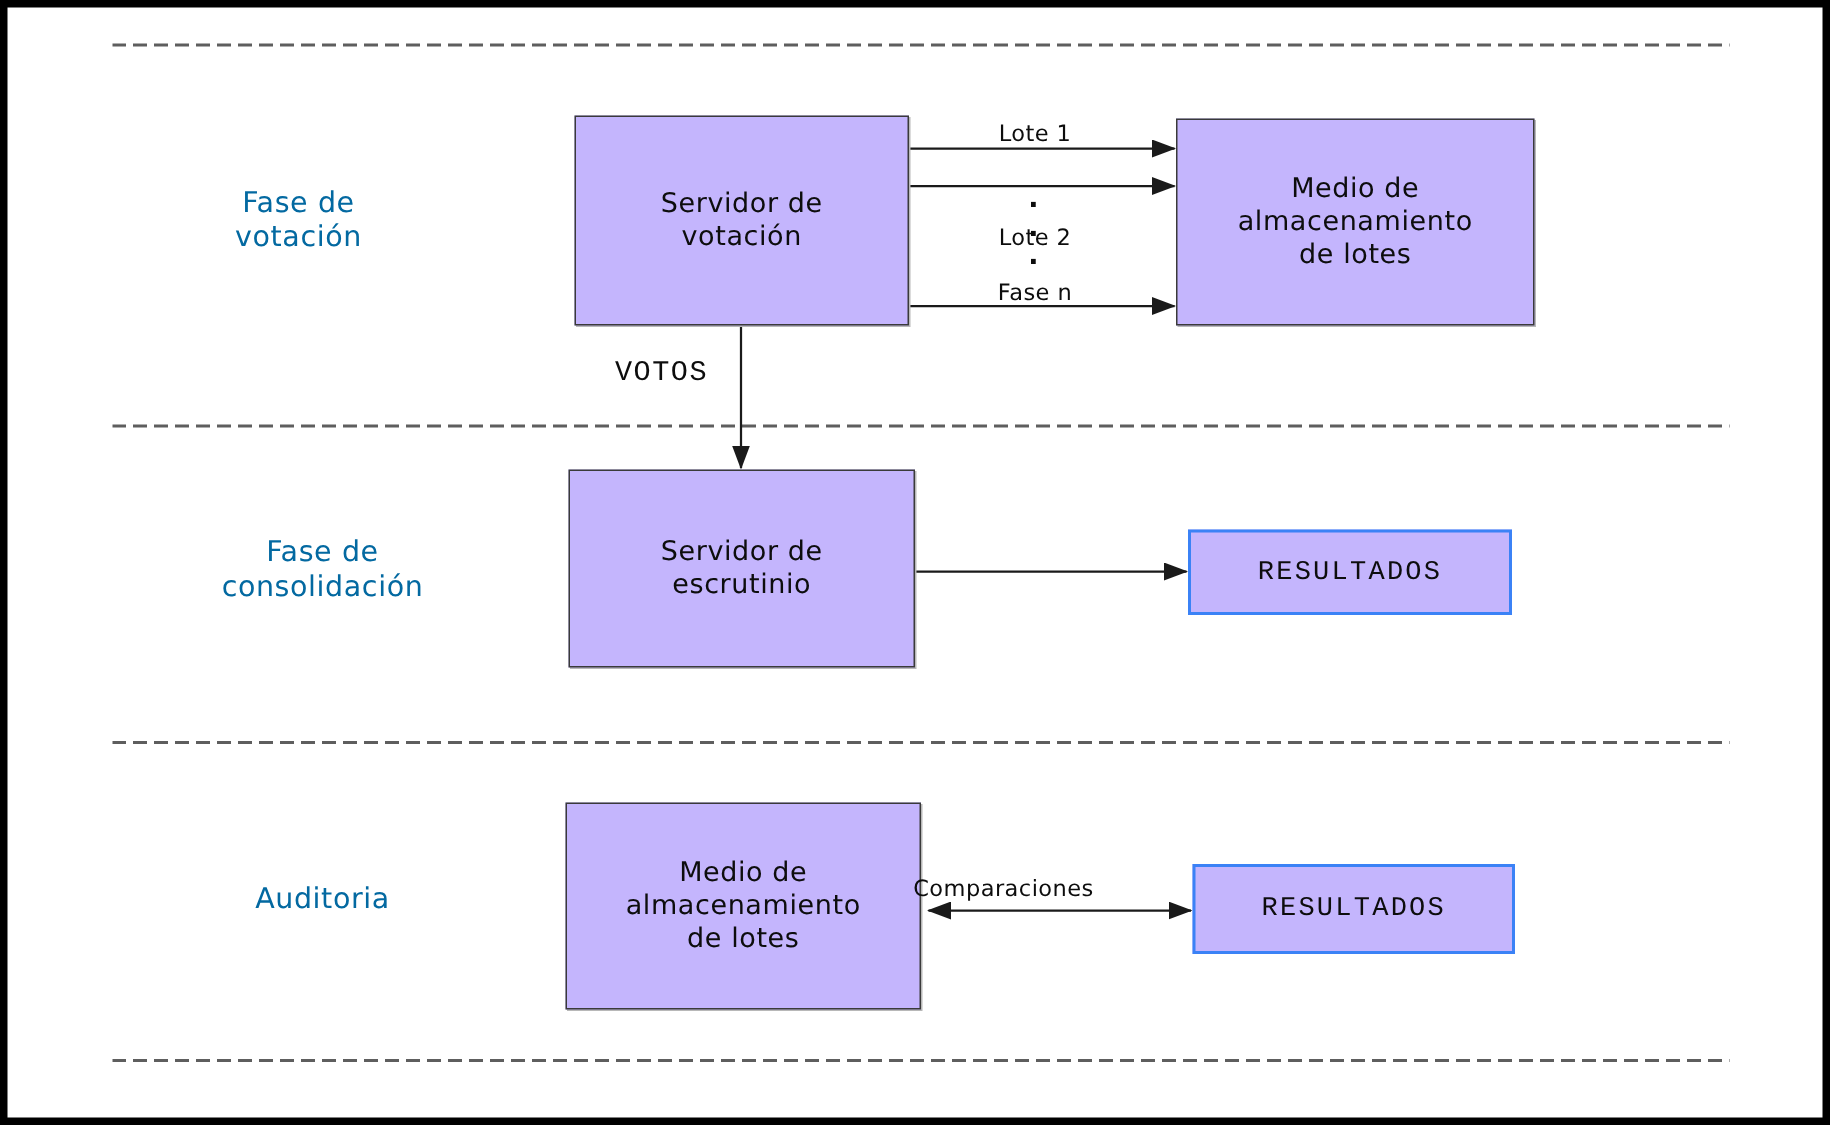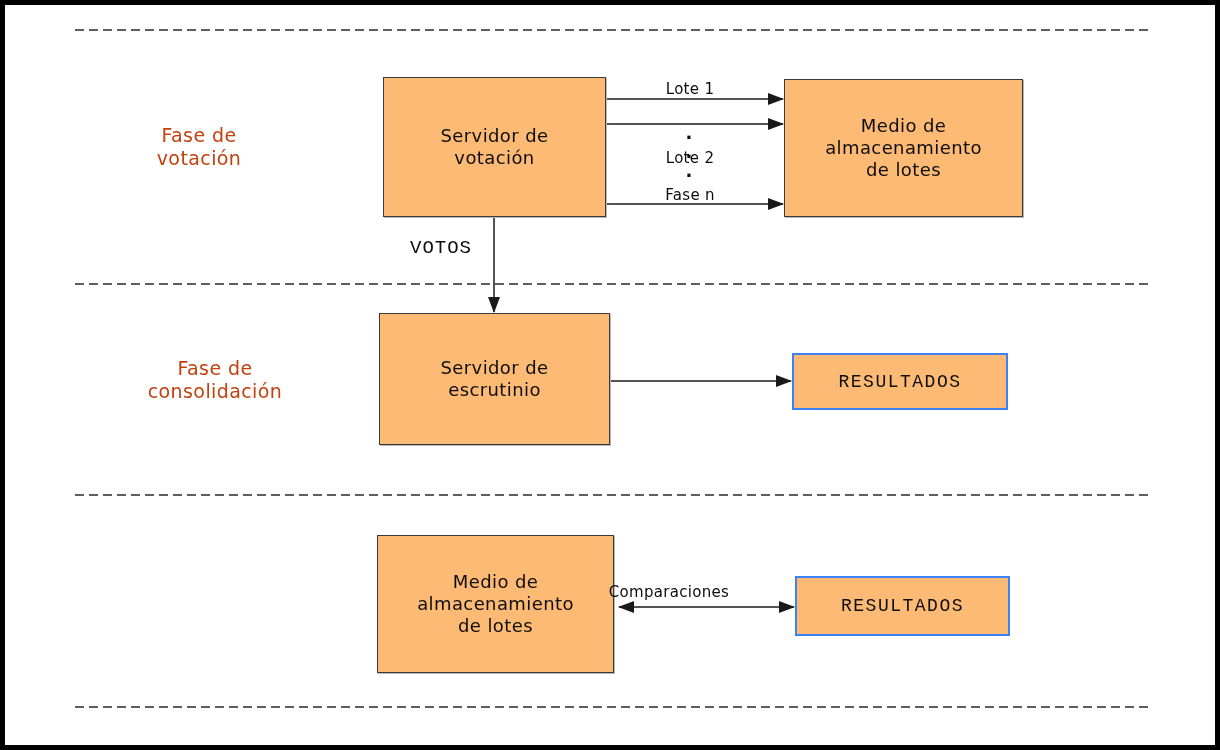--- a/index.html
+++ b/index.html
@@ -31,26 +31,26 @@
     background: repeating-linear-gradient(90deg, #5e5e5e 0 9px, transparent 9px 14px);
     z-index: 1;
   }
   .phase-label {
     position: absolute;
     text-align: center;
     font-size: 19px;
     line-height: 23px;
     letter-spacing: 0.4px;
     white-space: pre-line;
-    color: #c2410c;
+    color: #0369a1;
     z-index: 5;
   }
   .node-box {
     position: absolute;
-    background: #fdba74;
+    background: #c4b5fd;
     border: 1px solid #3a3a3a;
     box-shadow: 1px 1px 0 #b8b8b8;
     display: flex;
     align-items: center;
     justify-content: center;
     text-align: center;
     font-size: 18px;
     line-height: 22px;
     letter-spacing: 0.4px;
     white-space: pre-line;
@@ -103,20 +103,21 @@
 
   <div class="dashed-line" style="top:29px"></div>
   <div class="dashed-line" style="top:283px"></div>
   <div class="dashed-line" style="top:494px"></div>
   <div class="dashed-line" style="top:706px"></div>
 
   <div class="phase-label" style="left:89px; top:124px; width:220px;">Fase de
 votación</div>
   <div class="phase-label" style="left:75px; top:357px; width:280px;">Fase de
 consolidación</div>
+  <div class="phase-label" style="left:105px; top:588px; width:220px;">Auditoria</div>
 
   <div class="node-box" style="left:383px; top:77px; width:223px; height:140px;">Servidor de
 votación</div>
 
   <div class="node-box" style="left:784px; top:79px; width:239px; height:138px;">Medio de
 almacenamiento
 de lotes</div>
 
   <div class="node-box" style="left:379px; top:313px; width:231px; height:132px;">Servidor de
 escrutinio</div>

